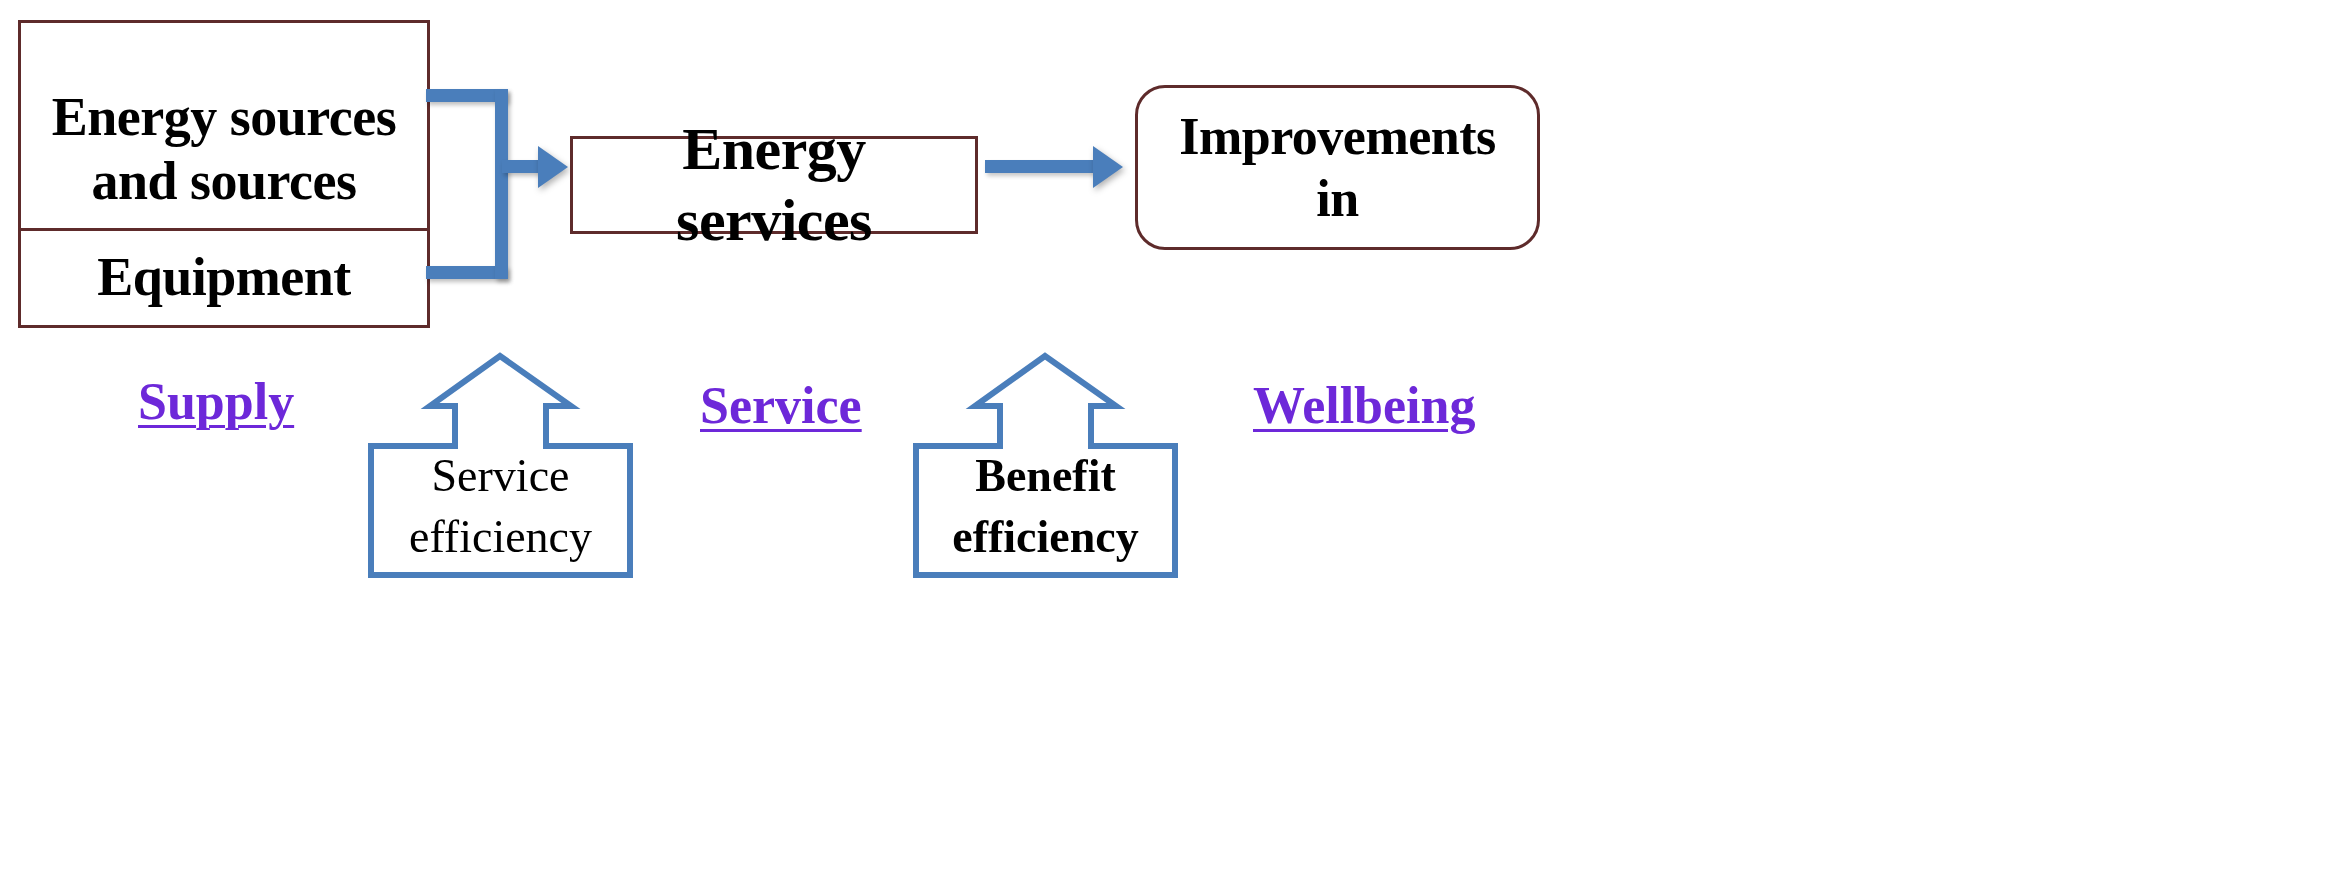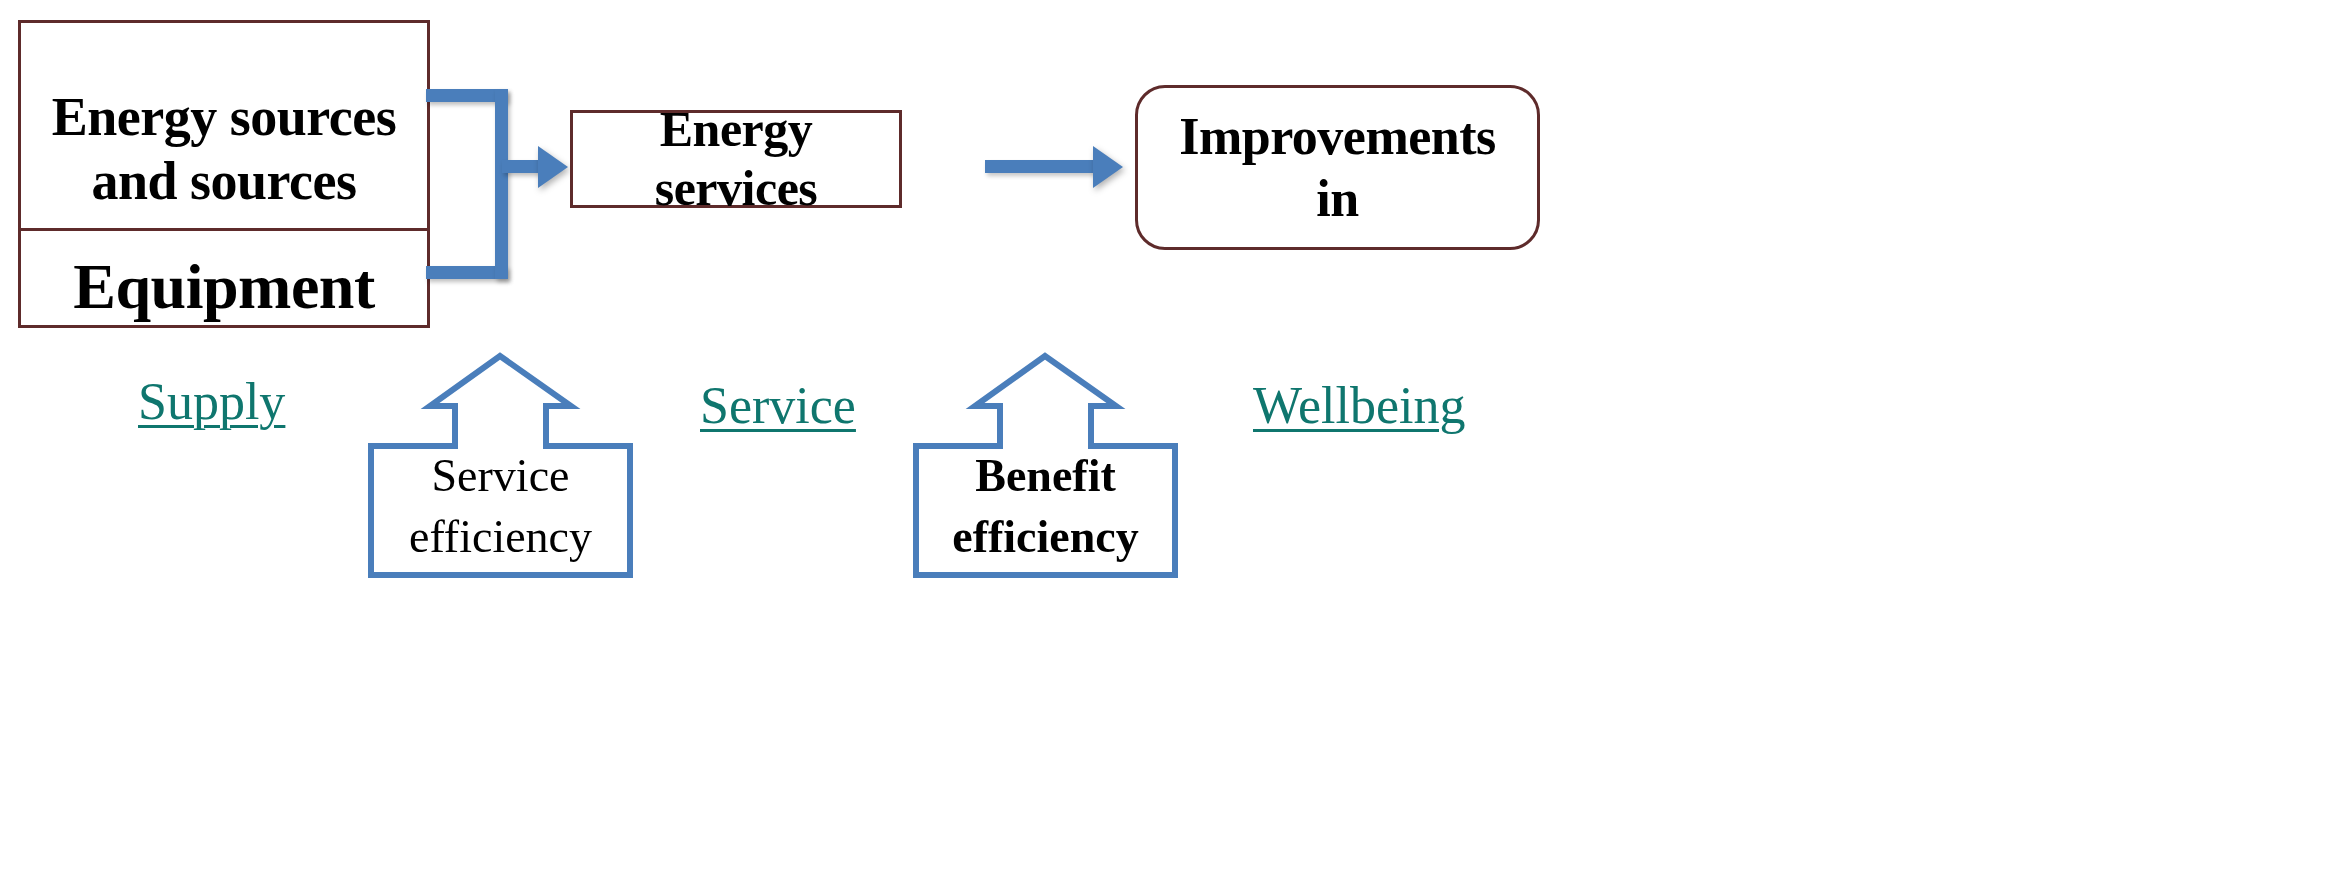--- a/index.html
+++ b/index.html
@@ -28,22 +28,22 @@
     text-align: center;
     color: #000000;
     font-weight: bold;
     font-family: "Liberation Serif", "DejaVu Serif", serif;
     line-height: 1.18;
     letter-spacing: -0.5px;
   }
   .pbox .txt { display: block; padding: 0 14px; }
 
   #box-energy-sources { left: 18px;   top: 20px;  width: 412px; height: 260px; font-size: 54px; }
-  #box-equipment      { left: 18px;   top: 228px; width: 412px; height: 100px; font-size: 64px; align-items: flex-end; }
-  #box-energy-services{ left: 570px;  top: 110px; width: 332px; height: 98px;  font-size: 50px; }
+  #box-equipment      { left: 18px;   top: 228px; width: 412px; height: 100px; font-size: 54px; }
+  #box-energy-services{ left: 570px;  top: 136px; width: 408px; height: 98px;  font-size: 60px; }
   #box-improvements   { left: 1135px; top: 85px;  width: 405px; height: 165px; font-size: 52px; border-radius: 30px; }
 
   
   .conn {
     position: absolute;
     background: #4a7ebb;
     box-shadow: 2px 3px 4px rgba(0,0,0,0.25);
   }
   #conn-top-horiz   { left: 426px; top: 89px;  width: 82px;  height: 13px; }
   #conn-bot-horiz   { left: 426px; top: 266px; width: 82px;  height: 13px; }
@@ -67,25 +67,26 @@
     background: #4a7ebb;
     box-shadow: 2px 3px 4px rgba(0,0,0,0.22);
   }
   #arrowhead-improvements { left: 1093px; top: 146px; }
 
   
   .stage-label {
     position: absolute;
     font-family: "Liberation Serif", "DejaVu Serif", serif;
     font-size: 52px;
-    color: #0f766e;
+    color: #6d28d9;
     text-decoration: underline;
     text-decoration-thickness: 3px;
     text-underline-offset: 6px;
     white-space: nowrap;
+    font-weight: bold;
   }
   #label-supply    { left: 138px;  top: 372px; }
   #label-service   { left: 700px;  top: 376px; }
   #label-wellbeing { left: 1253px; top: 376px; }
 
   
   .upcallout {
     position: absolute;
     width: 265px;
     height: 230px;

